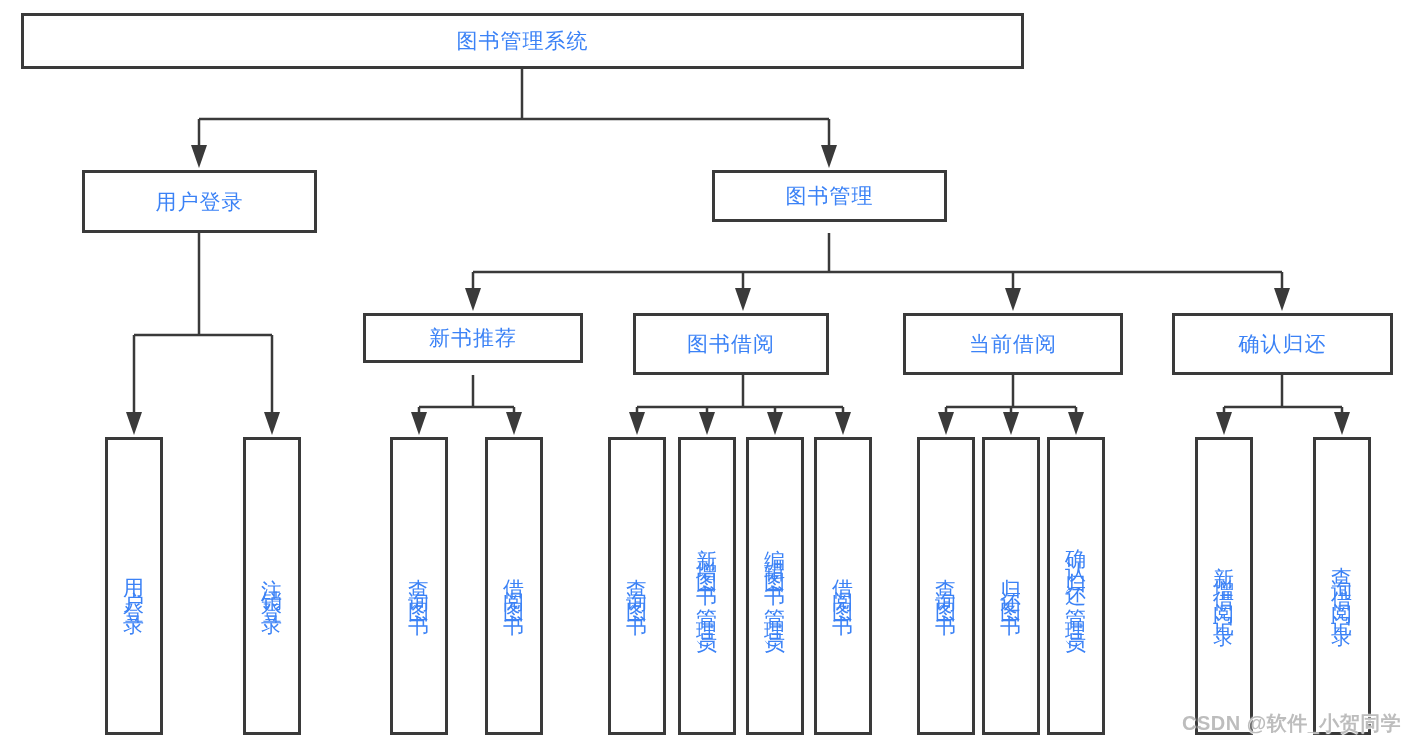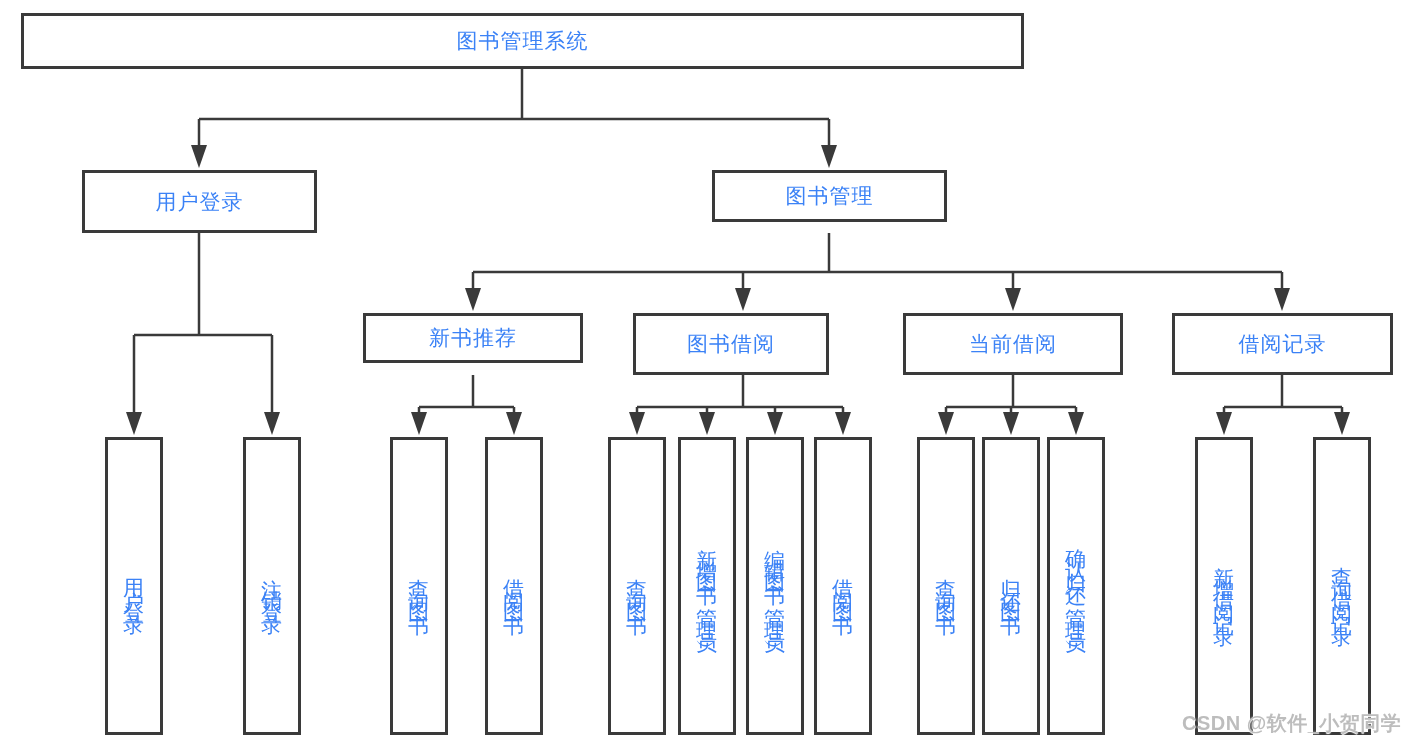--- a/index.html
+++ b/index.html
@@ -121,21 +121,21 @@
 </svg>
 
 <div class="box" style="left:21px;top:13px;width:1003px;height:56px">图书管理系统</div>
 
 <div class="box" style="left:82px;top:170px;width:235px;height:63px">用户登录</div>
 <div class="box" style="left:712px;top:170px;width:235px;height:52px">图书管理</div>
 
 <div class="box" style="left:363px;top:313px;width:220px;height:50px">新书推荐</div>
 <div class="box" style="left:633px;top:313px;width:196px;height:62px">图书借阅</div>
 <div class="box" style="left:903px;top:313px;width:220px;height:62px">当前借阅</div>
-<div class="box" style="left:1172px;top:313px;width:221px;height:62px">借阅记录</div>
+<div class="box" style="left:1172px;top:313px;width:221px;height:62px">确认归还</div>
 
 <div class="box leaf" style="left:105px;top:437px;width:58px;height:298px">用户登录</div>
 <div class="box leaf" style="left:243px;top:437px;width:58px;height:298px">注销登录</div>
 
 <div class="box leaf" style="left:390px;top:437px;width:58px;height:298px">查询图书</div>
 <div class="box leaf" style="left:485px;top:437px;width:58px;height:298px">借阅图书</div>
 
 <div class="box leaf" style="left:608px;top:437px;width:58px;height:298px">查询图书</div>
 <div class="box leaf" style="left:678px;top:437px;width:58px;height:298px">新增图书（管理员）</div>
 <div class="box leaf" style="left:746px;top:437px;width:58px;height:298px">编辑图书（管理员）</div>

